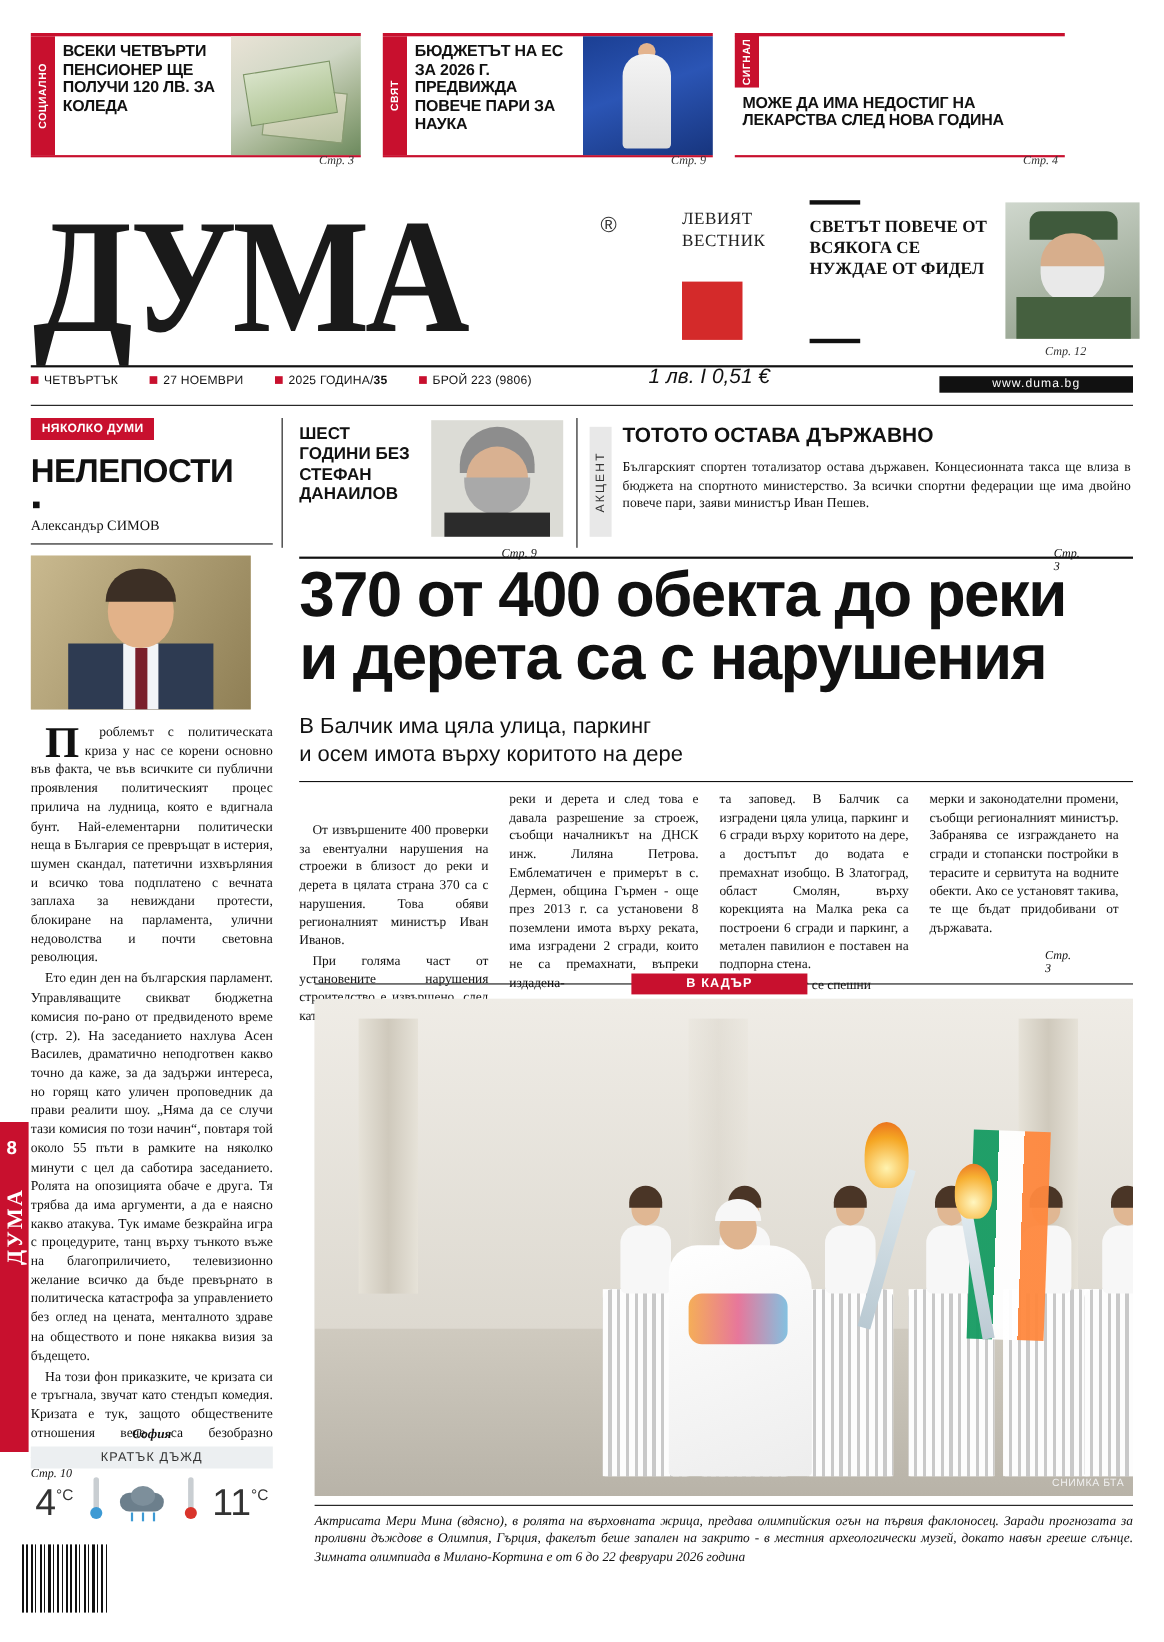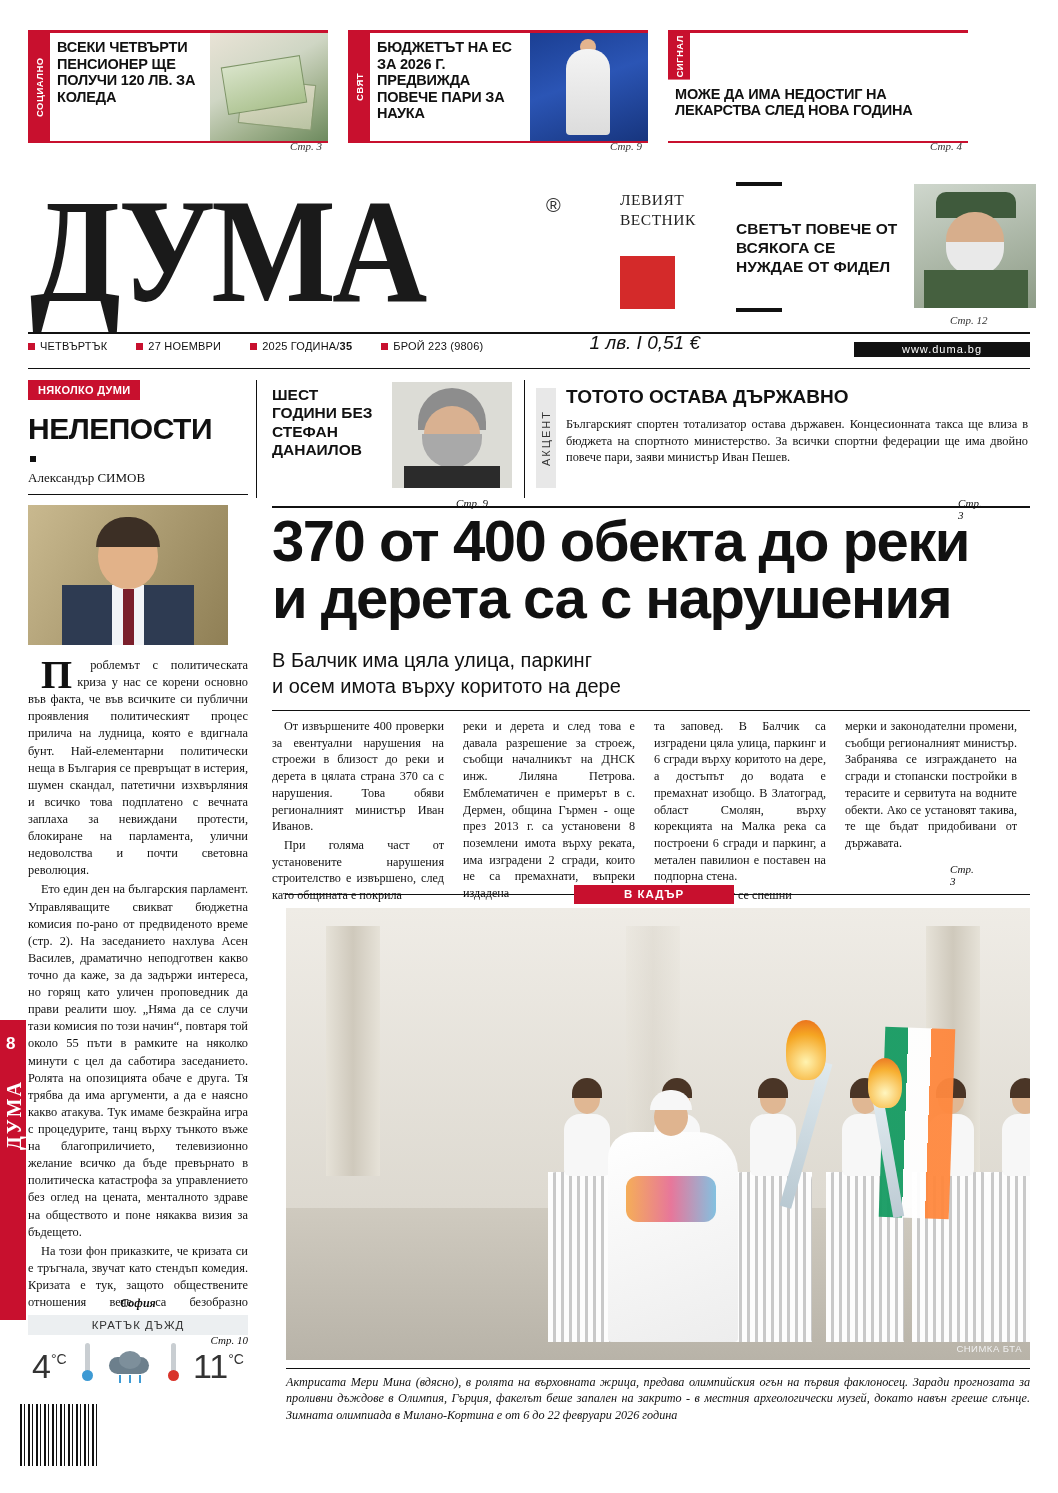--- a/index.html
+++ b/index.html
@@ -81,24 +81,23 @@
     position:absolute;left:620px;top:22px;
     font-family:"Liberation Serif", serif;
     font-size:15.5px;line-height:1.3;color:#222;letter-spacing:.5px;
   }
   .red-square{position:absolute;left:620px;top:88px;width:55px;height:53px;background:#d42a2a;}
   .fidel-box{position:absolute;left:736px;top:14px;width:300px;height:130px;}
   .fidel-rule-top{position:absolute;left:0;top:0;width:46px;height:4px;background:#111;}
   .fidel-rule-bot{position:absolute;left:0;top:126px;width:46px;height:4px;background:#111;}
   .fidel-text{
     position:absolute;left:0;top:16px;width:168px;
-    font-family:Liberation Sans, sans-serif;
+    font-family:Liberation Serif, serif;
     font-weight:bold;font-size:15.5px;line-height:1.22;color:#111;
     text-transform:uppercase;
-    margin-top:22px;
   }
   .fidel-img{
     position:absolute;right:0;top:2px;width:122px;height:124px;overflow:hidden;
     background:linear-gradient(160deg,#cfd7cd,#8d9b86);
   }
   .fidel-img .cap{position:absolute;left:22px;top:8px;width:80px;height:26px;background:#3f5a3c;border-radius:10px 10px 0 0;}
   .fidel-img .face{position:absolute;left:32px;top:28px;width:58px;height:56px;border-radius:28px;background:#d7ae8c;}
   .fidel-img .beard{position:absolute;left:32px;top:58px;width:58px;height:34px;border-radius:0 0 28px 28px;background:#e9e9e9;}
   .fidel-img .body{position:absolute;left:10px;top:86px;width:104px;height:40px;background:#45603f;}
   .fidel-page{position:absolute;left:950px;top:146px;font-style:italic;font-size:11px;color:#333;}
@@ -147,21 +146,21 @@
   .author-photo .tie{position:absolute;left:95px;top:84px;width:11px;height:56px;background:#7a1f2b;}
   .body-text{
     font-size:12.4px;line-height:1.38;text-align:justify;color:#111;
     hyphens:auto;
   }
   .body-text p{margin:0 0 2px 0;text-indent:13px;}
   .dropcap{
     float:left;font-size:40px;line-height:31px;font-weight:bold;padding:2px 5px 0 0;
     font-family:"Liberation Serif", serif;
   }
-  .left-page{font-style:italic;font-size:11px;text-align:right;margin-top:6px;}
+  .left-page{font-style:italic;font-size:11px;text-align:left;margin-top:6px;}
 
   
   .weather{position:absolute;left:28px;top:1296px;width:220px;}
   .weather-city{font-family:"Liberation Serif", serif;font-weight:bold;font-size:12px;text-align:center;margin-bottom:4px;font-style:italic;}
   .weather-cond{
     background:#eceff1;font-family:"Liberation Sans", sans-serif;font-size:11.5px;
     text-align:center;padding:4px 0;letter-spacing:1px;color:#333;
   }
   .weather-vals{display:flex;align-items:flex-end;justify-content:space-between;padding:8px 4px 0 4px;}
   .wv{display:flex;align-items:flex-start;font-family:"Liberation Sans", sans-serif;}
@@ -225,21 +224,21 @@
   .subhead{
     position:absolute;left:272px;top:648px;width:680px;
     font-family:"Liberation Sans", sans-serif;font-size:20px;line-height:1.28;color:#111;
   }
   .hline-main2{position:absolute;left:272px;top:710px;width:758px;height:1px;background:#111;}
 
   
   .cols{position:absolute;left:272px;top:718px;width:758px;display:flex;gap:19px;}
   .col{width:172px;font-size:12.2px;line-height:1.37;text-align:justify;color:#111;}
   .col p{margin:0 0 2px 0;text-indent:12px;}
-  .col p.first{text-indent:12px;}
+  .col p.first{text-indent:12px;margin-top:28px;}
   .main-page{position:absolute;left:950px;top:863px;font-style:italic;font-size:11px;}
 
   
   .kadar-tag{
     position:absolute;left:574px;top:885px;width:160px;height:19px;background:#c8102e;color:#fff;
     font-family:"Liberation Sans", sans-serif;font-weight:bold;font-size:11.5px;letter-spacing:1px;
     text-align:center;line-height:19px;
   }
   .kadar-rule{position:absolute;left:286px;top:894px;width:744px;height:1px;background:#111;}
   .photo{

